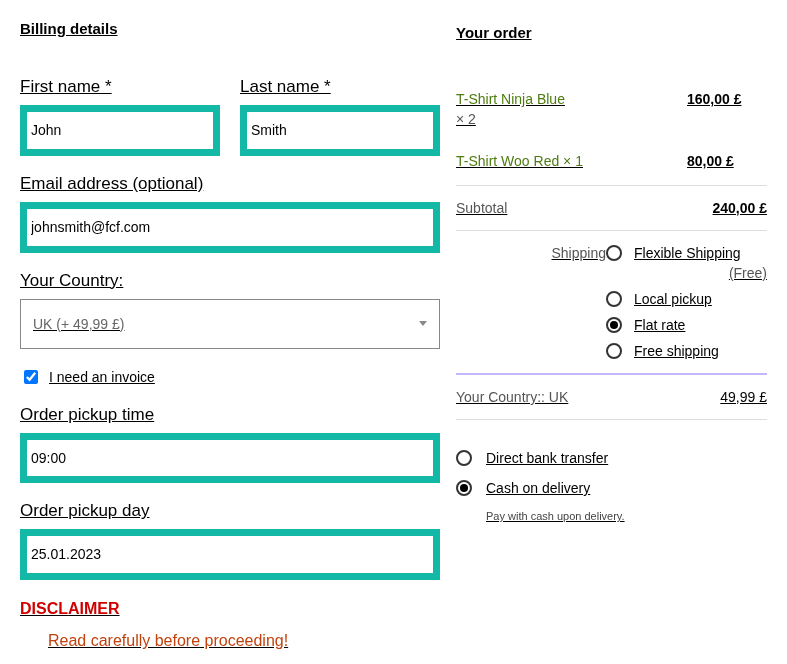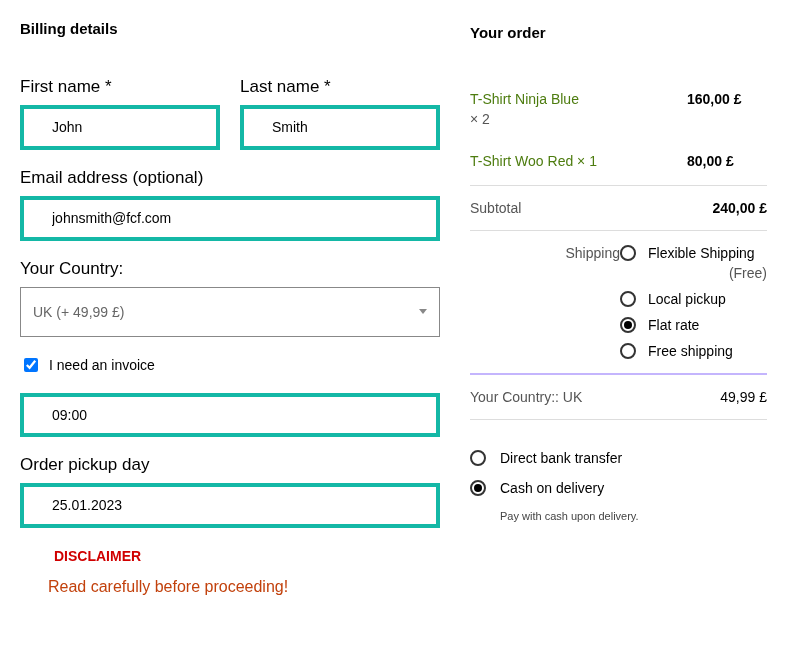--- a/index.html
+++ b/index.html
@@ -5,49 +5,49 @@
   * { box-sizing: border-box; }
   body {
     font-family: "Segoe UI", Arial, sans-serif;
     font-size: 14px;
     color: #000;
     margin: 0;
     padding: 20px;
     background: #fff;
     width: 787px;
   }
-  .container { display: flex; gap: 30px; }
+  .container { display: flex; gap: 16px; text-decoration: underline; }
   .left { flex: 0 0 420px; }
   .right { flex: 1; padding-top: 4px; }
   h2 { font-size: 15px; font-weight: bold; margin: 0 0 40px 0; }
   .row { display: flex; gap: 20px; }
   .field { margin-bottom: 18px; flex: 1; }
   .field label { display: block; margin-bottom: 8px; font-size: 17px; }
   .input {
     width: 100%;
-    padding: 10px 28px;
-    border: 4px solid #14b8a6;
+    padding: 10px 4px;
+    border: 7px solid #14b8a6;
     font-family: inherit;
     font-size: 14px;
     line-height: 1.2;
     background: #fff;
   }
   .select-wrap {
     position: relative;
     border: 1px solid #888;
     padding: 16px 12px;
     color: #666;
     font-size: 14px;
     display: flex;
     justify-content: space-between;
     align-items: center;
   }
   .check-row { display: flex; align-items: center; gap: 8px; margin: 10px 0 18px 0; }
   .check-row input { width: 14px; height: 14px; accent-color: #0075FF; }
-  .disclaimer-head { color: #d00000; font-weight: bold; margin-top: 20px; font-size: 14px; margin-left: 34px; }
+  .disclaimer-head { color: #d00000; font-weight: bold; margin-top: 20px; font-size: 16px; }
   .disclaimer-text { color: #c2410c; margin: 14px 0 0 28px; font-size: 16px; }
 
   .order-item { display: flex; justify-content: space-between; padding: 10px 0 16px 0; border-bottom: 1px solid #ddd; }
   .order-item.noborder { border-bottom: none; }
   .order-item .desc { color: #555; }
   .order-item .name { color: #4d7c0f; }
   .order-item .qty { color: #555; display: block; margin-top: 4px; }
   .order-item .price { font-weight: bold; min-width: 80px; }
   .order-row { display: flex; justify-content: space-between; padding: 14px 0; border-bottom: 1px solid #ddd; }
   .order-row .lab { color: #555; }
@@ -111,20 +111,21 @@
         <span class="caret"></span>
       </div>
     </div>
 
     <div class="check-row">
       <input type="checkbox" checked="" style="">
       <span>I need an invoice</span>
     </div>
 
     <div class="field">
+      <label>Order pickup time</label>
       <input class="input" type="text" value="09:00" style="">
     </div>
 
     <div class="field">
       <label>Order pickup day</label>
       <input class="input" type="text" value="25.01.2023" style="">
     </div>
 
     <div class="disclaimer-head">DISCLAIMER</div>
     <div class="disclaimer-text">Read carefully before proceeding!</div>

